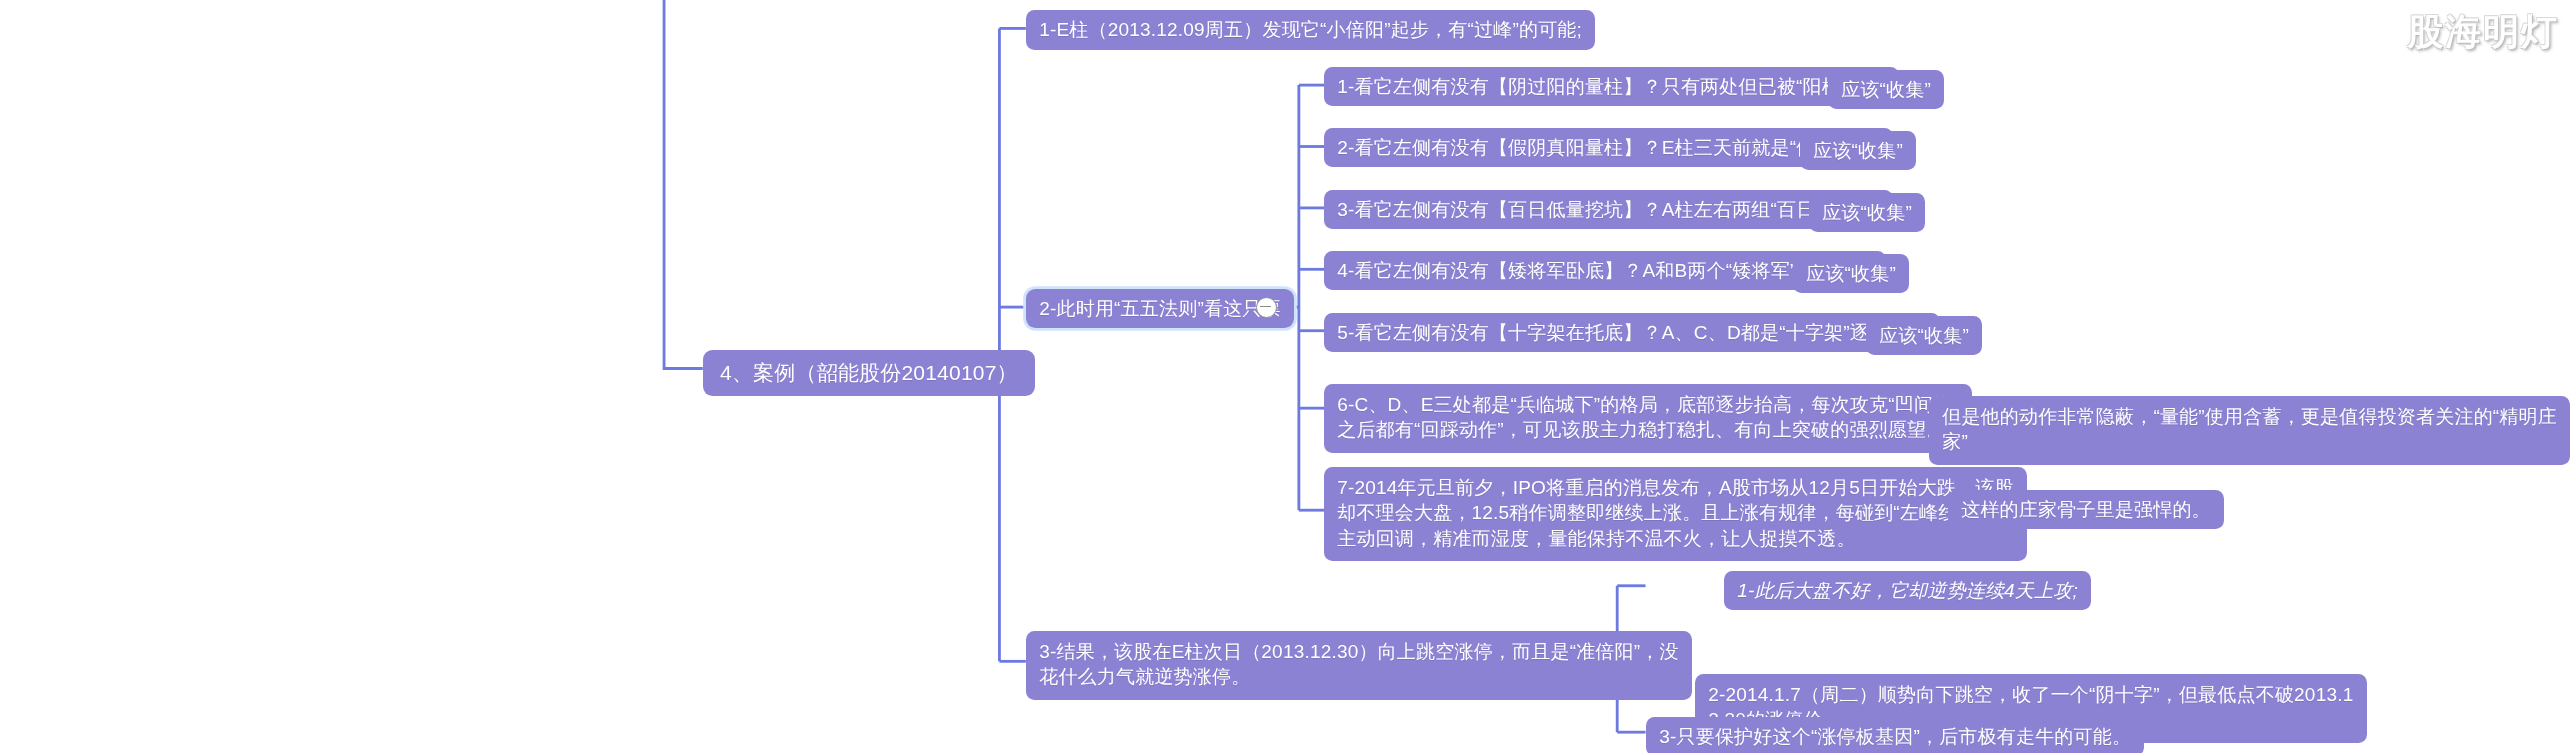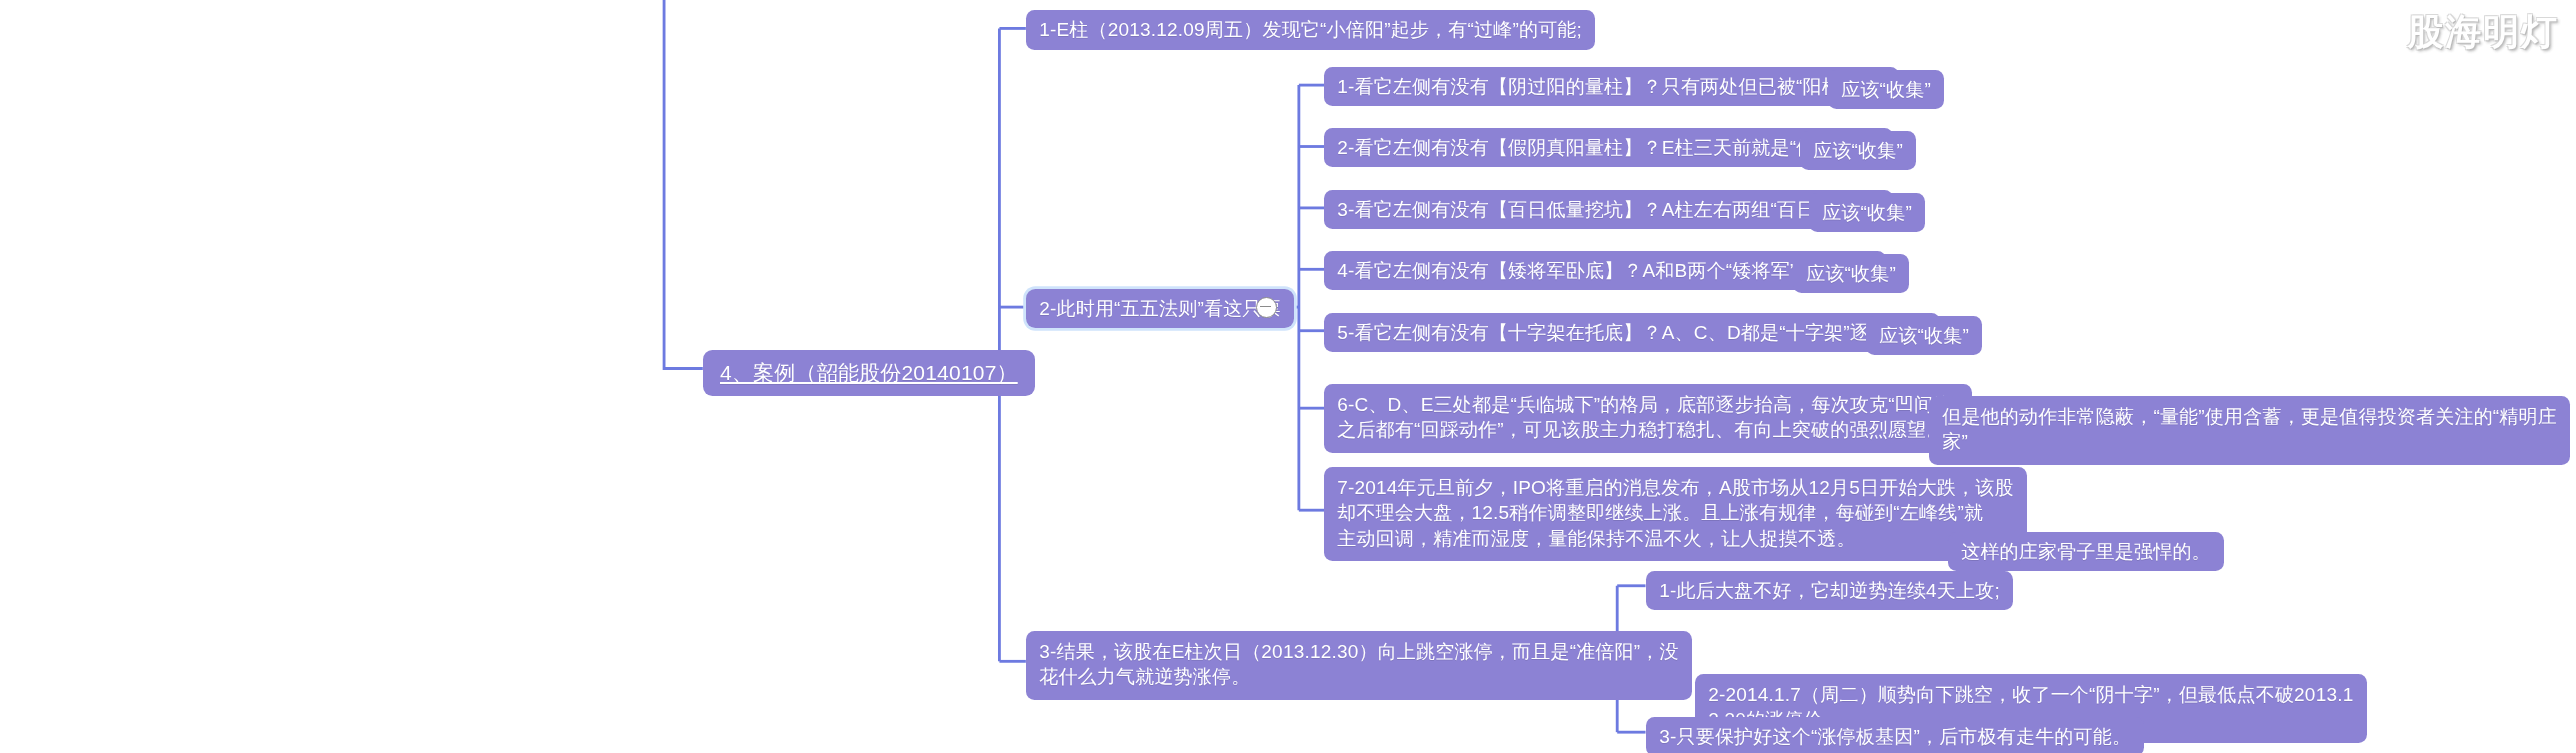--- a/index.html
+++ b/index.html
@@ -38,21 +38,20 @@
     text-shadow: 0 0.9px 0 rgba(0,0,0,0.10);
   }
   .node.sel {
     box-shadow: 0 0 0 2.8px #cfe3fb;
     border-radius: 9.4px;
   }
   .node.root {
     font-size: 21px;
     padding: 8.5px 17px 9.4px 17px;
     border-radius: 9.4px;
-    text-decoration: underline;
   }
   .node.multi {
     padding: 7.6px 13.2px 9.4px 13.2px;
     line-height: 1.36;
   }
   .collapse-btn {
     position: absolute;
     width: 21px;
     height: 21px;
     border: 1.9px solid #8b8b8b;
@@ -157,26 +156,26 @@
   <div class="node" style="left:1866px; top:316px;">应该“收集”</div>
 
   <div class="node multi" style="left:1324px; top:384px;">6-C、D、E三处都是“兵临城下”的格局，底部逐步抬高，每次攻克“凹间峰”
 之后都有“回踩动作”，可见该股主力稳打稳扎、有向上突破的强烈愿望。</div>
   <div class="node multi" style="left:1929px; top:396px;">但是他的动作非常隐蔽，“量能”使用含蓄，更是值得投资者关注的“精明庄
 家”</div>
 
   <div class="node multi" style="left:1324px; top:467px;">7-2014年元旦前夕，IPO将重启的消息发布，A股市场从12月5日开始大跌，该股
 却不理会大盘，12.5稍作调整即继续上涨。且上涨有规律，每碰到“左峰线”就
 主动回调，精准而湿度，量能保持不温不火，让人捉摸不透。</div>
-  <div class="node" style="left:1948px; top:490px;margin-top:42px;">这样的庄家骨子里是强悍的。</div>
+  <div class="node" style="left:1948px; top:490px;">这样的庄家骨子里是强悍的。</div>
 
   <div class="node multi" style="left:1026px; top:631px;">3-结果，该股在E柱次日（2013.12.30）向上跳空涨停，而且是“准倍阳”，没
 花什么力气就逆势涨停。</div>
 
-  <div class="node" style="left:1646px; top:571px;">1-此后大盘不好，它却逆势连续4天上攻;</div>
+  <div class="node" style="left:1724px; top:571px;font-style:italic;">1-此后大盘不好，它却逆势连续4天上攻;</div>
   <div class="node multi" style="left:1695px; top:630px;margin-top:44px;">2-2014.1.7（周二）顺势向下跳空，收了一个“阴十字”，但最低点不破2013.1
 2.30的涨停价。</div>
   <div class="node" style="left:1646px; top:717px;">3-只要保护好这个“涨停板基因”，后市极有走牛的可能。</div>
 
   <div class="watermark">股海明灯</div>
 
 </div>
 
 
 </body></html>

